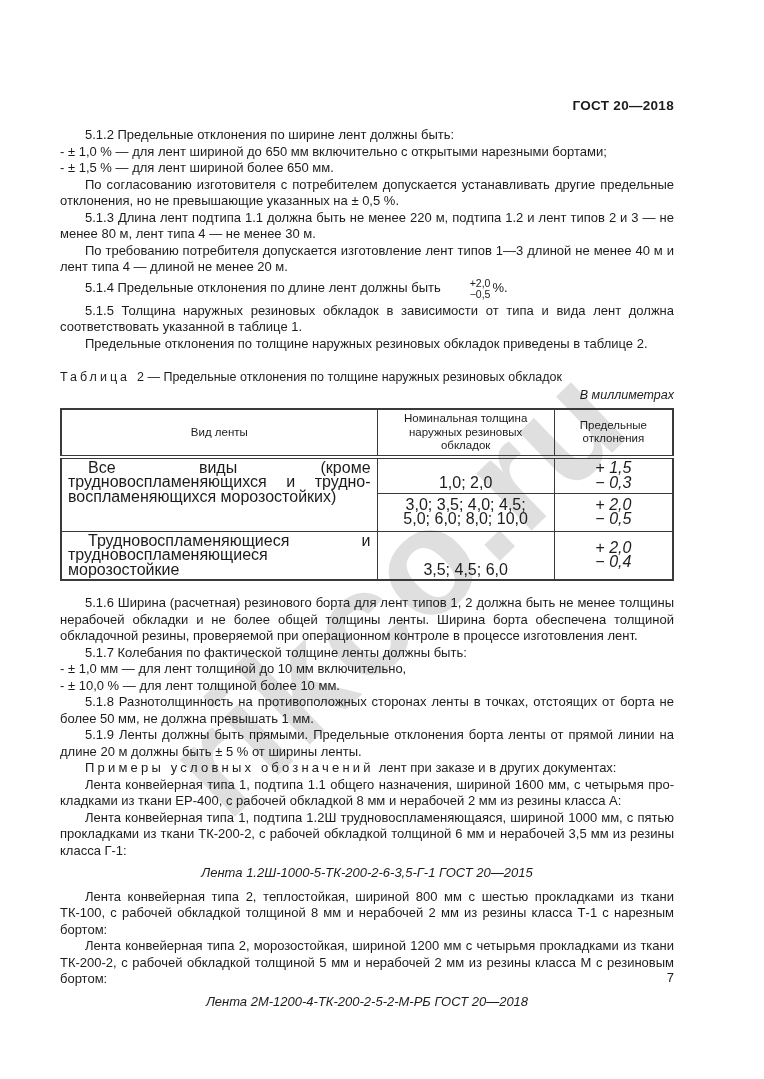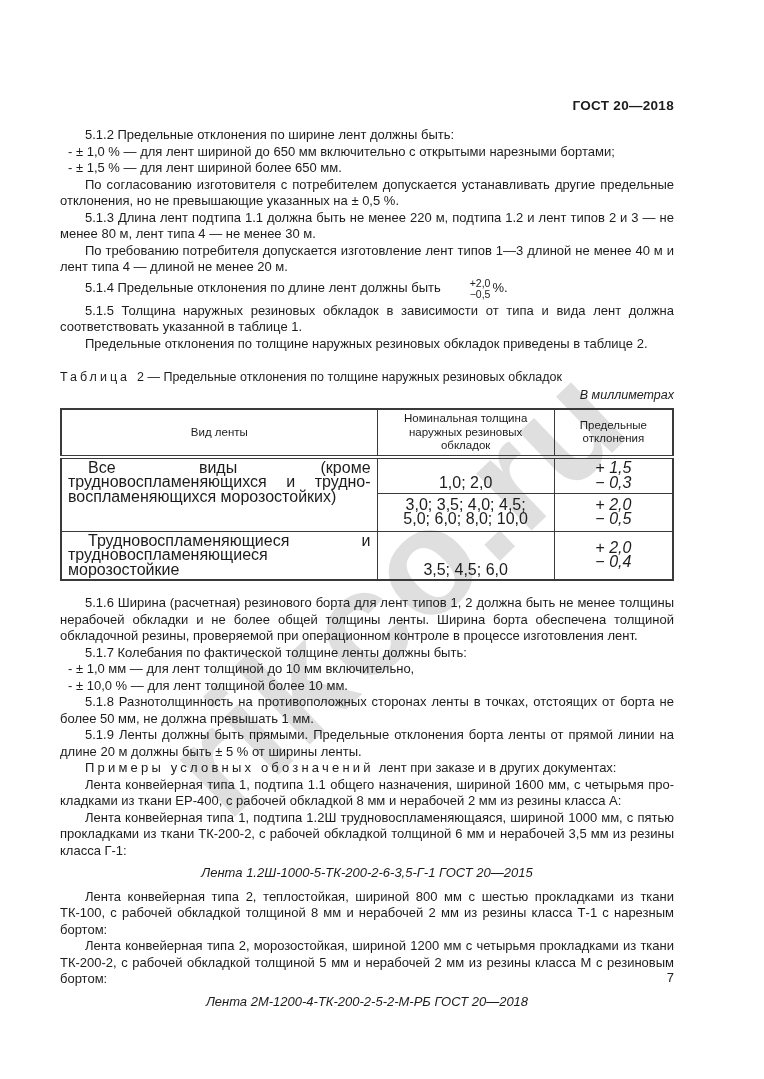--- a/index.html
+++ b/index.html
@@ -18,21 +18,21 @@
   .content{
     position:relative;z-index:1;margin-left:60px;width:614px;
     font-size:13px;line-height:16.5px;text-align:justify;
   }
   .doc-header{
     padding-top:98px;text-align:right;font-weight:bold;font-size:13.5px;
     letter-spacing:.3px;margin-bottom:13px;line-height:16px;
   }
   p{margin:0;padding:0;}
   .para{text-indent:25px;}
-  .dash-item{text-indent:0;margin-left:8px;}
+  .dash-item{text-indent:0;}
   .formula-line{text-indent:25px;margin:2px 0 3px;}
   .tol{
     display:inline-block;vertical-align:middle;font-size:10.5px;line-height:11px;
     text-align:left;margin:0 2px 0 4px;
   }
   .tol span{display:block;}
   .tbl-caption{margin-top:17px;text-indent:0;font-size:12.5px;}
   .cap-word{letter-spacing:3px;margin-right:7px;}
   .units{ text-align:right;font-size:12.5px;margin-top:1px;font-style:italic;}
   table.t2{

